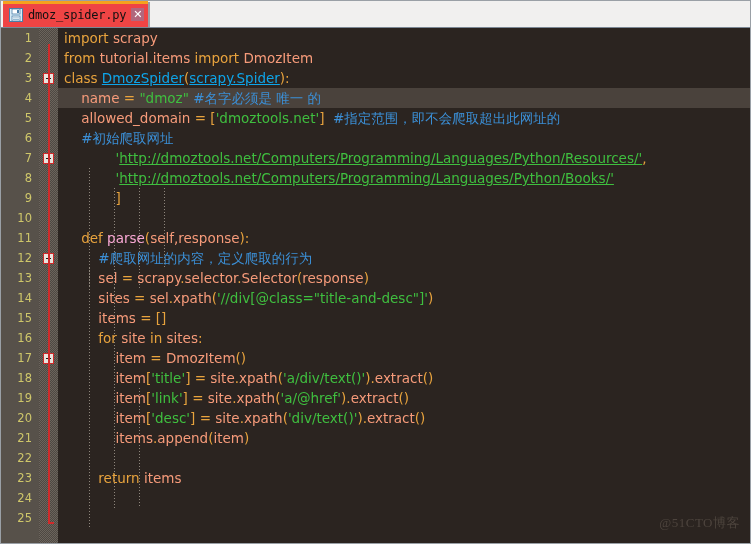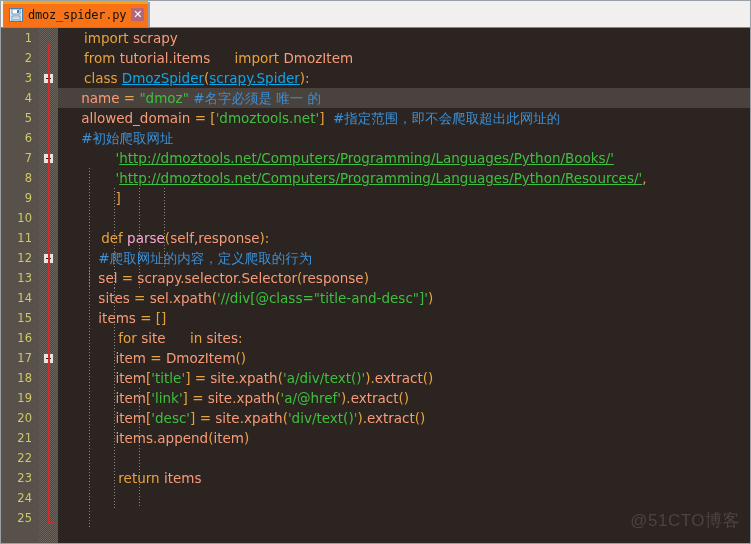--- a/index.html
+++ b/index.html
@@ -29,21 +29,21 @@
     align-items: flex-end;
     padding-left: 2px;
   }
   .tab {
     position: relative;
     height: 25px;
     display: flex;
     align-items: center;
     gap: 5px;
     padding: 0 4px 0 6px;
-    background: #f97316;
+    background: #ef4444;
     border-right: 2px solid #9aa0a6;
     font-family: "DejaVu Sans Mono", monospace;
     font-size: 12px;
     color: #111;
     cursor: default;
   }
   .tab .accent {
     position: absolute;
     top: -2px; left: 0; right: 0;
     height: 4px;
@@ -159,35 +159,35 @@
     top: 0; left: 0; right: 0; bottom: 0;
     pointer-events: none;
   }
   .guide {
     position: absolute;
     width: 1px;
     background: repeating-linear-gradient(to bottom, #8e867c 0 1px, transparent 1px 3px);
   }
 
   
-  .kw   { color: #e8a33d; margin-left: 20px; }          
+  .kw   { color: #e8a33d; }          
   .nm   { color: #f79b7a; }          
   .fn   { color: #f9a8d4; }          
   .cls  { color: #0ea5e9; text-decoration: underline; }
   .op   { color: #e8a33d; }          
   .str  { color: #3fbf3f; }          
   .cmt  { color: #3b8fd6; }
   .plain{ color: #d8d2cc; }
   .link { color: #3fbf3f; text-decoration: underline; }
 
   .watermark {
     position: absolute;
     right: 10px; bottom: 12px;
-    font-family: Liberation Sans, sans-serif;
-    font-size: 17px;
+    font-family: Liberation Serif, serif;
+    font-size: 13px;
     color: #4d443d;
     letter-spacing: 0.5px;
     pointer-events: none;
   }
 </style>
 </head>
 <body>
 
 <div id="app">
 
@@ -285,22 +285,22 @@
         <div class="guide" style="left:31px;  top:240px; height:260px;"></div>
         <div class="guide" style="left:56px;  top:260px; height:220px;"></div>
         <div class="guide" style="left:81px;  top:360px; height:120px;"></div>
       </div>
     <div class="line"><span class="kw">import</span><span class="plain"> </span><span class="nm">scrapy</span></div>
         <div class="line"><span class="kw">from</span><span class="plain"> </span><span class="nm">tutorial</span><span class="op">.</span><span class="nm">items</span><span class="plain"> </span><span class="kw">import</span><span class="plain"> </span><span class="nm">DmozItem</span></div>
         <div class="line"><span class="kw">class</span><span class="plain"> </span><span class="cls">DmozSpider</span><span class="op">(</span><span class="cls">scrapy.Spider</span><span class="op">):</span></div>
         <div class="line current"><span class="plain">    </span><span class="nm">name</span><span class="plain"> </span><span class="op">=</span><span class="plain"> </span><span class="str">"dmoz"</span><span class="plain"> </span><span class="cmt">#名字必须是 唯一 的</span></div>
         <div class="line"><span class="plain">    </span><span class="nm">allowed_domain</span><span class="plain"> </span><span class="op">=</span><span class="plain"> </span><span class="op">[</span><span class="str">'dmoztools.net'</span><span class="op">]</span><span class="plain">  </span><span class="cmt">#指定范围，即不会爬取超出此网址的</span></div>
         <div class="line"><span class="plain">    </span><span class="cmt">#初始爬取网址</span></div>
+        <div class="line"><span class="plain">            </span><span class="str">'</span><span class="link">http://dmoztools.net/Computers/Programming/Languages/Python/Resources/'</span><span class="op">,</span></div>
         <div class="line"><span class="plain">            </span><span class="str">'</span><span class="link">http://dmoztools.net/Computers/Programming/Languages/Python/Books/'</span></div>
-        <div class="line"><span class="plain">            </span><span class="str">'</span><span class="link">http://dmoztools.net/Computers/Programming/Languages/Python/Resources/'</span><span class="op">,</span></div>
         <div class="line"><span class="plain">            </span><span class="op">]</span></div>
         <div class="line">&nbsp;</div>
         <div class="line"><span class="plain">    </span><span class="kw">def</span><span class="plain"> </span><span class="fn">parse</span><span class="op">(</span><span class="nm">self,response</span><span class="op">):</span></div>
         <div class="line"><span class="plain">        </span><span class="cmt">#爬取网址的内容，定义爬取的行为</span></div>
         <div class="line"><span class="plain">        </span><span class="nm">sel</span><span class="plain"> </span><span class="op">=</span><span class="plain"> </span><span class="nm">scrapy</span><span class="op">.</span><span class="nm">selector</span><span class="op">.</span><span class="nm">Selector</span><span class="op">(</span><span class="nm">response</span><span class="op">)</span></div>
         <div class="line"><span class="plain">        </span><span class="nm">sites</span><span class="plain"> </span><span class="op">=</span><span class="plain"> </span><span class="nm">sel</span><span class="op">.</span><span class="nm">xpath</span><span class="op">(</span><span class="str">'//div[@class="title-and-desc"]'</span><span class="op">)</span></div>
         <div class="line"><span class="plain">        </span><span class="nm">items</span><span class="plain"> </span><span class="op">=</span><span class="plain"> </span><span class="op">[]</span></div>
         <div class="line"><span class="plain">        </span><span class="kw">for</span><span class="plain"> </span><span class="nm">site</span><span class="plain"> </span><span class="kw">in</span><span class="plain"> </span><span class="nm">sites</span><span class="op">:</span></div>
         <div class="line"><span class="plain">            </span><span class="nm">item</span><span class="plain"> </span><span class="op">=</span><span class="plain"> </span><span class="nm">DmozItem</span><span class="op">()</span></div>
         <div class="line"><span class="plain">            </span><span class="nm">item</span><span class="op">[</span><span class="str">'title'</span><span class="op">]</span><span class="plain"> </span><span class="op">=</span><span class="plain"> </span><span class="nm">site</span><span class="op">.</span><span class="nm">xpath</span><span class="op">(</span><span class="str">'a/div/text()'</span><span class="op">).</span><span class="nm">extract</span><span class="op">()</span></div>

